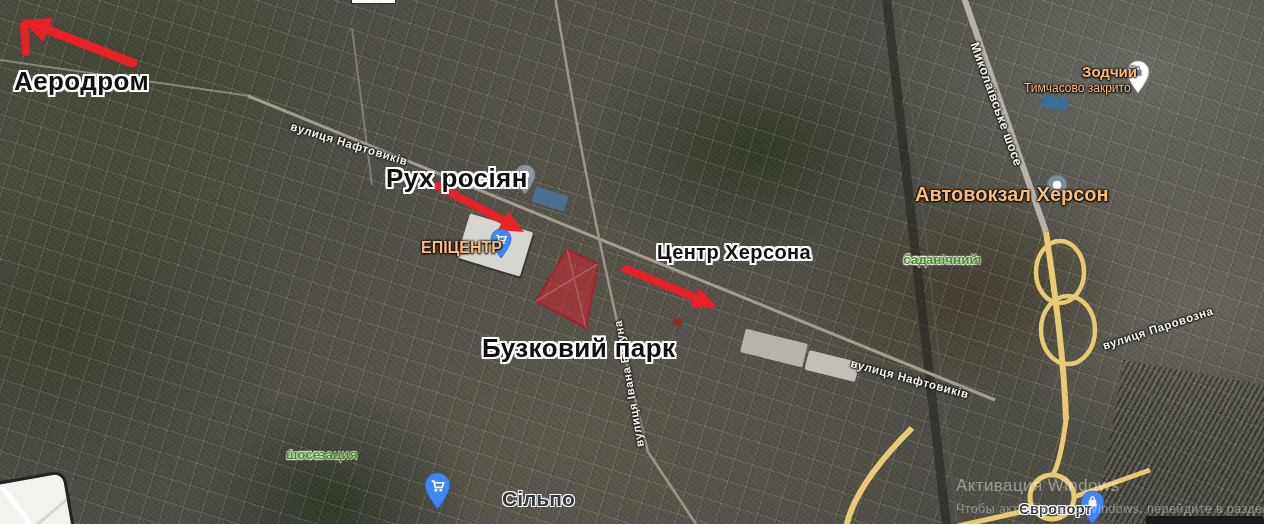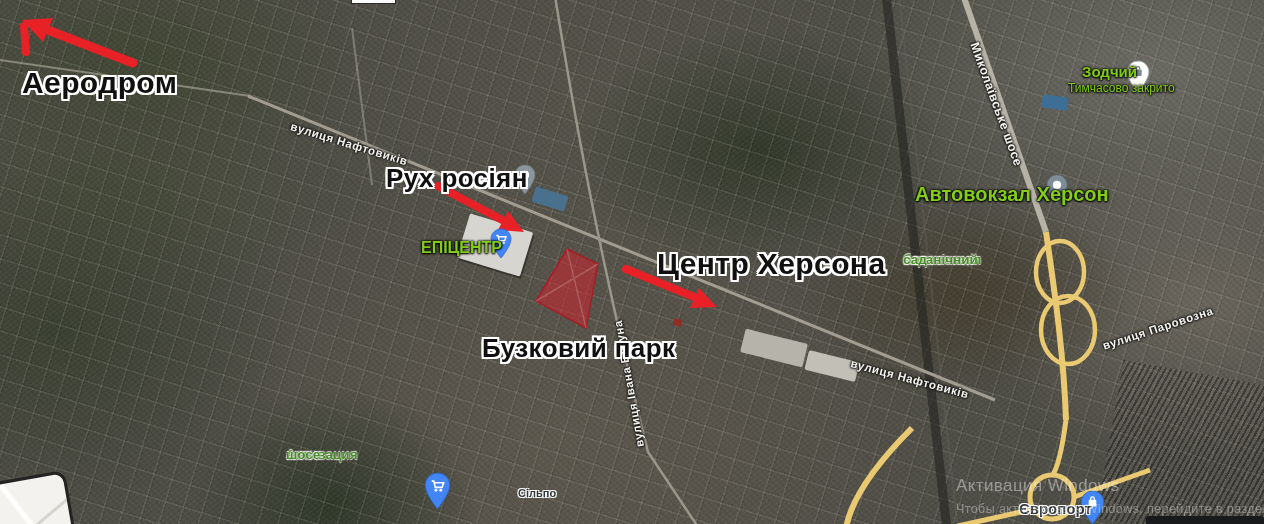--- a/index.html
+++ b/index.html
@@ -52,40 +52,40 @@
   .roof-red{left:673px;top:319px;width:9px;height:7px;background:#8f2e22;transform:rotate(15deg);}
 
   svg.layer{left:0;top:0;width:1264px;height:524px;}
 
   
   .annot{
     color:#101010;font-weight:800;letter-spacing:.4px;white-space:nowrap;
     text-shadow:-2px -2px 0 #fff,2px -2px 0 #fff,-2px 2px 0 #fff,2px 2px 0 #fff,
                 -2px 0 0 #fff,2px 0 0 #fff,0 -2px 0 #fff,0 2px 0 #fff;
   }
-  #lbl-aerodrom{left:22px;top:66px;font-size:30px;text-align:right;}
+  #lbl-aerodrom{left:14px;top:66px;font-size:26px;text-align:right;}
   #lbl-ruh{left:386px;top:163px;font-size:26px;}
-  #lbl-centr{left:657px;top:241px;font-size:30px;margin-top:6px;}
+  #lbl-centr{left:657px;top:241px;font-size:20px;}
   #lbl-buzkovyi{left:482px;top:333px;font-size:26px;text-align:right;}
 
   .poi-dark{
     color:#33383c;font-weight:700;font-size:13px;white-space:nowrap;
     text-shadow:-1px -1px 0 rgba(255,255,255,.95),1px -1px 0 rgba(255,255,255,.95),
                 -1px 1px 0 rgba(255,255,255,.95),1px 1px 0 rgba(255,255,255,.95);
   }
   .poi-white{
-    color:#84cc16;font-weight:700;white-space:nowrap;
+    color:#fdba74;font-weight:700;white-space:nowrap;
     text-shadow:0 1px 2px rgba(0,0,0,.95),0 0 3px rgba(0,0,0,.85),1px 0 2px rgba(0,0,0,.7),-1px 0 2px rgba(0,0,0,.7);
   }
   #lbl-taxo{left:476px;top:176px;}
   #lbl-epicentr{left:421px;top:239px;font-size:16px;}
   #lbl-zodchiy{left:1082px;top:63px;font-size:15px;}
-  #lbl-zodchiy-status{left:1024px;top:81px;font-size:12px;font-weight:400;margin-left:44px;}
+  #lbl-zodchiy-status{left:1024px;top:81px;font-size:12px;font-weight:400;}
   #lbl-avtovokzal{left:915px;top:183px;font-size:20px;}
-  #lbl-silpo{left:470px;top:487px;font-size:11px;padding-left:48px;}
+  #lbl-silpo{left:454px;top:487px;font-size:21px;padding-left:48px;}
   #lbl-europort{left:1019px;top:500px;font-size:15px;}
 
   .park-label{
     color:#4c8a2f;font-weight:700;font-size:13.5px;line-height:15px;text-align:center;white-space:nowrap;
     text-shadow:0 0 2px rgba(248,248,240,.95),0 1px 1px rgba(248,248,240,.8),0 -1px 1px rgba(248,248,240,.8);
   }
   #lbl-botanical{left:903px;top:252px;width:130px;}
   #lbl-shumensky{left:286px;top:447px;width:110px;}
   .park-label span{position:static;display:block;}
 

